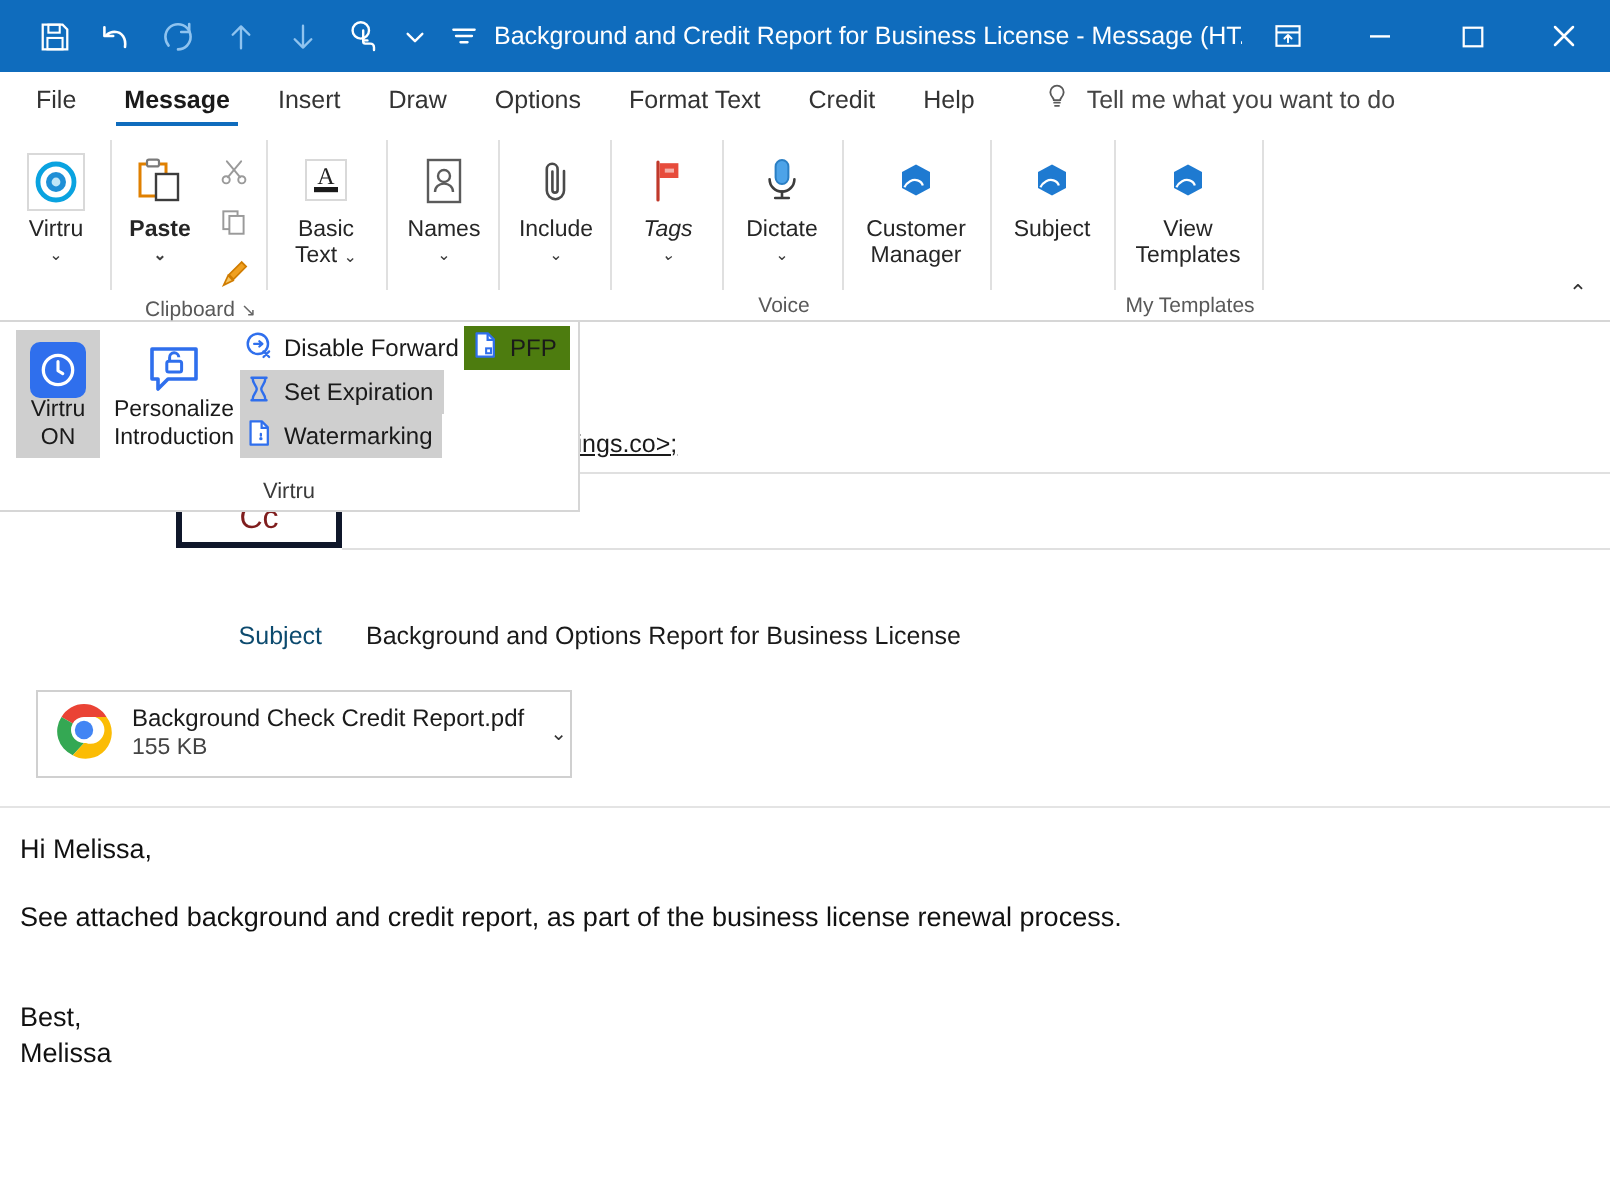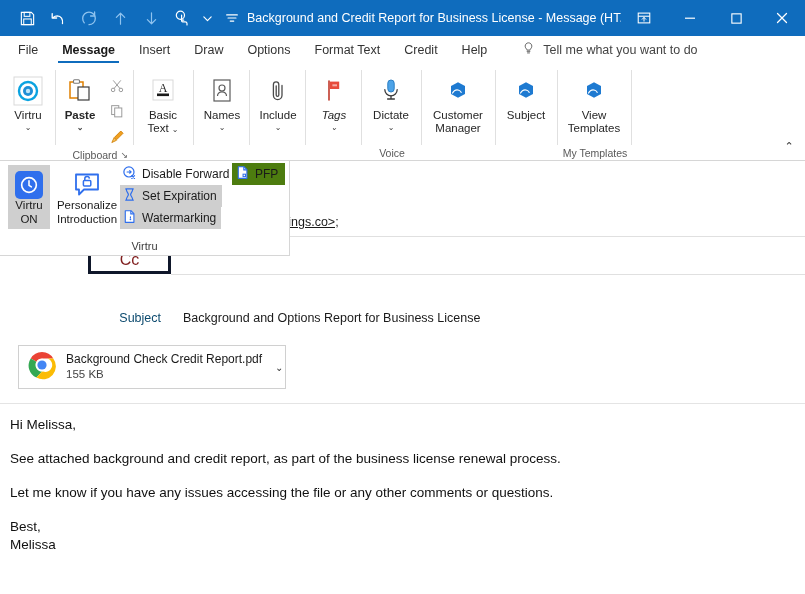--- a/index.html
+++ b/index.html
@@ -571,19 +571,18 @@
       </span>
       <span class="attach-caret">⌄</span>
     </div>
   </div>
 
   <div class="bodywrap">
     <div class="bodyline">Hi Melissa,</div>
     <div class="bodygap"></div>
     <div class="bodyline">See attached background and credit report, as part of the business license renewal process.</div>
     <div class="bodygap"></div>
-    <div class="bodyline">Let me know if you have any issues accessing the file or any other comments or questions.</div>
     <div class="bodygap"></div>
     <div class="bodyline">Best,</div>
     <div class="bodyline">Melissa</div>
   </div>
 
 </div>
 
 </body></html>

